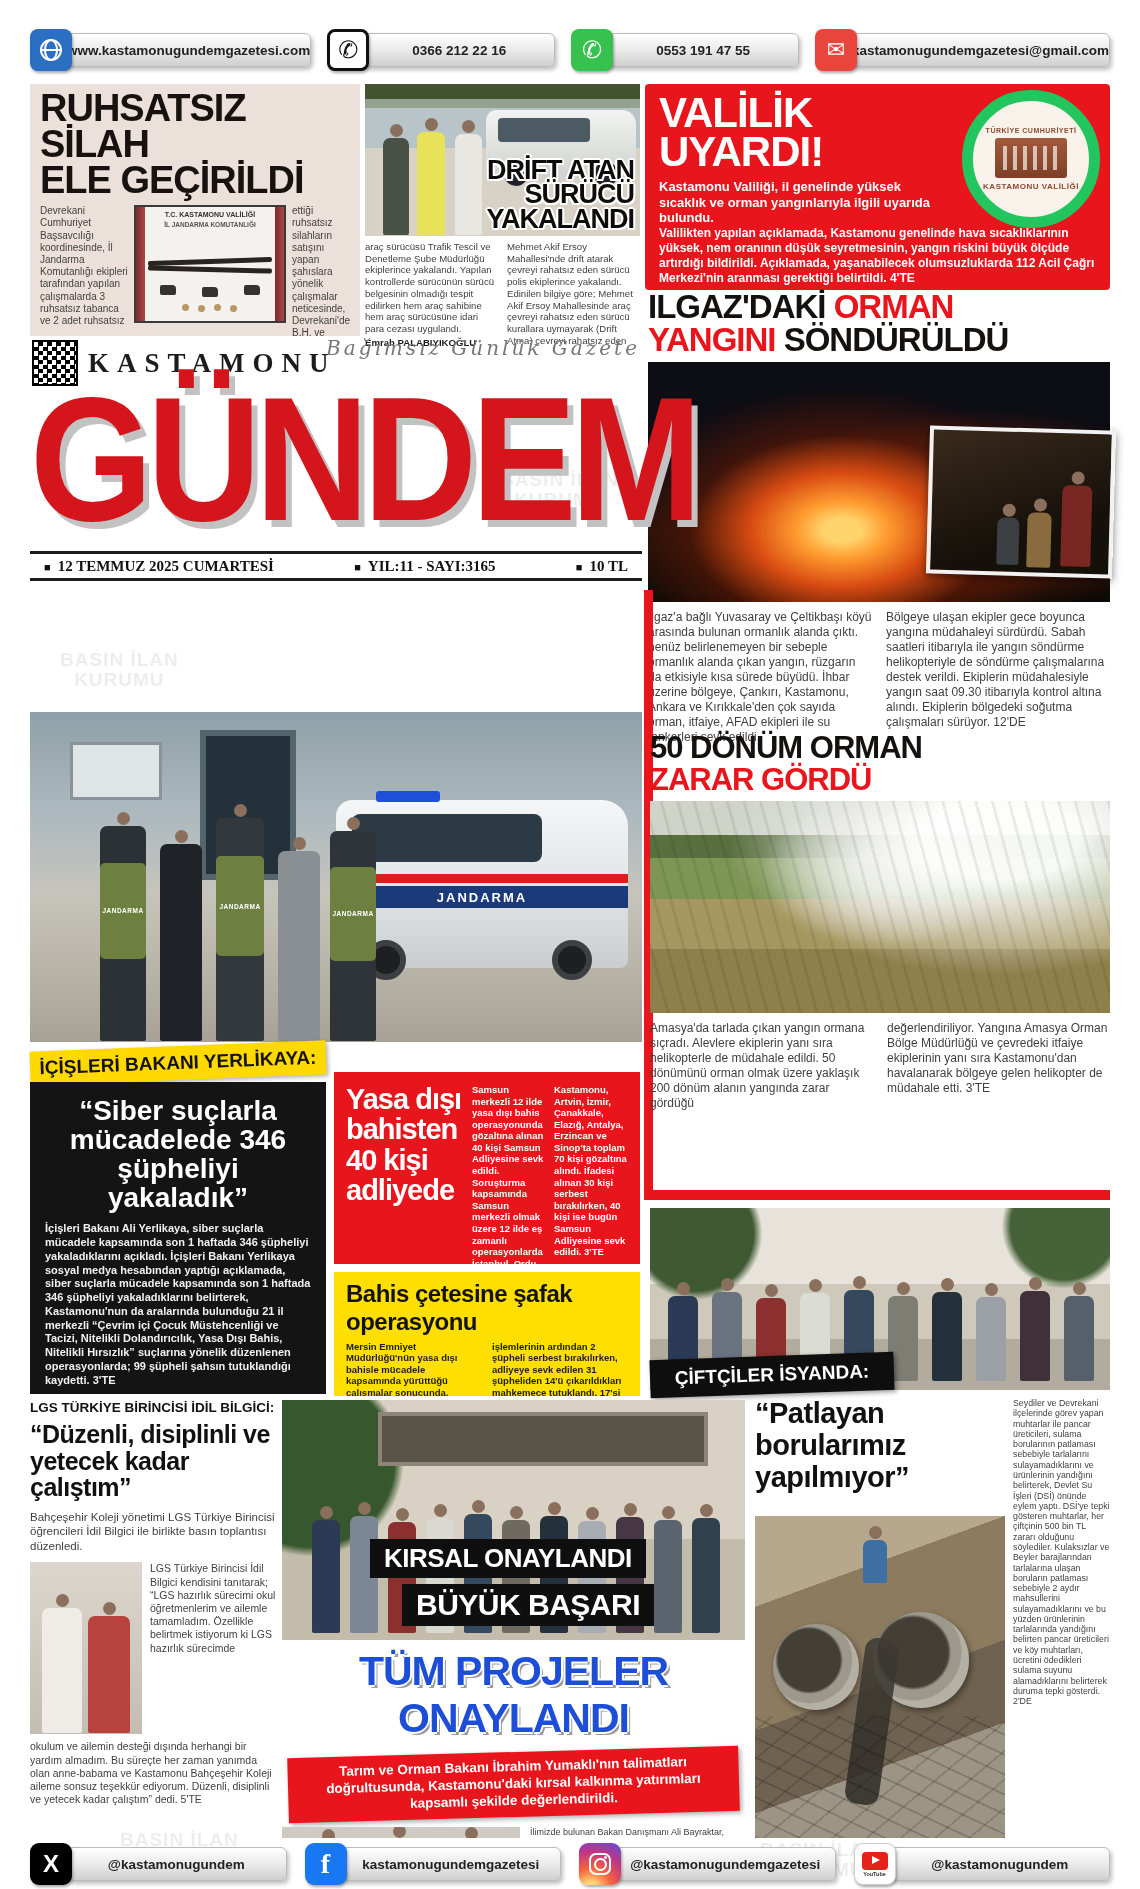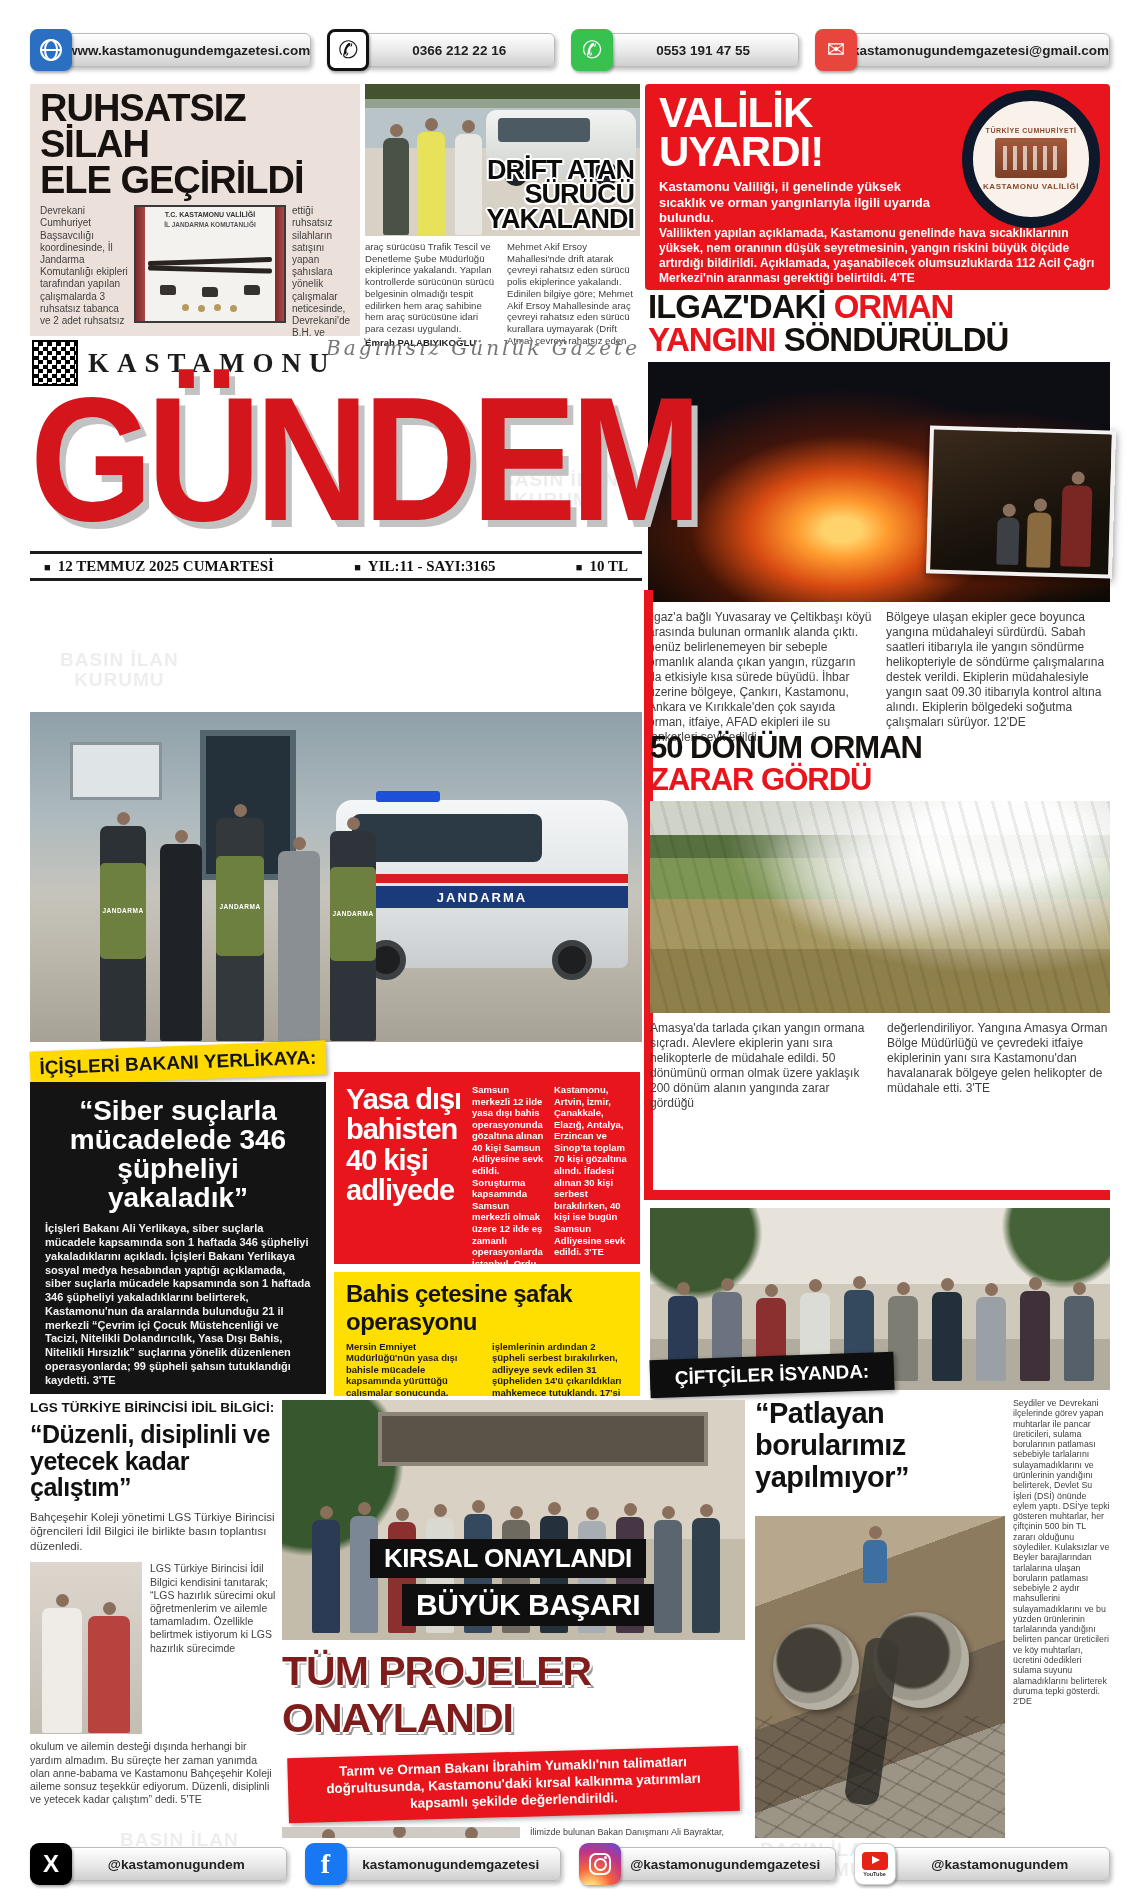--- a/index.html
+++ b/index.html
@@ -53,21 +53,21 @@
     text-shadow:2px 0 0 #fff,-2px 0 0 #fff,0 2px 0 #fff,0 -2px 0 #fff,1.5px 1.5px 0 #fff,-1.5px 1.5px 0 #fff,1.5px -1.5px 0 #fff,-1.5px -1.5px 0 #fff; }
   .drift-head span { display:block; }
   .drift-cols { display:grid; grid-template-columns:1fr 1fr; gap:9px; margin-top:5px; }
   .drift-cols .smalltxt { font-size:9.6px; }
 
   
   .box-val { position:absolute; left:645px; top:84px; width:465px; height:206px; background:#e8151c; border-radius:4px; color:#fff; padding:10px 14px; overflow:hidden; }
   .box-val h1 { font-size:42px; line-height:.92; font-weight:900; letter-spacing:-1px; }
   .val-lead { margin-top:8px; width:290px; font-size:13px; font-weight:bold; line-height:1.2; }
   .val-body { font-size:12px; font-weight:bold; line-height:1.25; }
-  .val-seal { position:absolute; right:10px; top:6px; width:138px; height:138px; border-radius:50%; background:#f8f2ea; border:11px solid #0f172a; display:flex; flex-direction:column; align-items:center; justify-content:center; text-align:center; }
+  .val-seal { position:absolute; right:10px; top:6px; width:138px; height:138px; border-radius:50%; background:#f8f2ea; border:11px solid #22c55e; display:flex; flex-direction:column; align-items:center; justify-content:center; text-align:center; }
   .val-seal .s1 { font-size:7px; font-weight:bold; color:#8a4a32; letter-spacing:.5px; }
   .val-seal .bld { width:72px; height:40px; margin:4px 0; background:linear-gradient(#a3593c,#7d4026); border-radius:3px; position:relative; }
   .val-seal .bld::before { content:""; position:absolute; left:8px; right:8px; top:8px; height:24px; background:repeating-linear-gradient(90deg,#f8f2ea 0 4px,transparent 4px 10px); opacity:.7; }
   .val-seal .s2 { font-size:8px; font-weight:bold; color:#8a4a32; letter-spacing:.5px; }
 
   
   .art-ilgaz { position:absolute; left:648px; top:290px; width:462px; }
   .ilgaz-title { font-size:33px; font-weight:900; line-height:1.0; letter-spacing:-1px; color:#15110e; }
   .red { color:#e8151c; }
   .ilgaz-photo { position:relative; margin-top:6px; height:240px; overflow:visible;
@@ -159,21 +159,21 @@
 
   
   .art-kirsal { position:absolute; left:282px; top:1400px; width:463px; height:438px; overflow:hidden; }
   .kirsal-photo { position:relative; height:240px; overflow:hidden;
     background:radial-gradient(circle at 6% 26%, #37572e 0 18%, rgba(0,0,0,0) 20%),
                linear-gradient(180deg,#d9d2c4 0 58%, #c4bcab 58% 100%); }
   .kirsal-photo .winband { position:absolute; left:96px; top:12px; width:330px; height:54px; background:#5a5348; border:4px solid #8d old; border:4px solid #8d8577; }
   .ko { position:absolute; background:#0f0f0f; color:#fff; font-weight:900; padding:4px 14px; letter-spacing:-.5px; }
   .ko1 { left:88px; bottom:62px; font-size:26px; }
   .ko2 { left:120px; bottom:14px; font-size:30px; }
-  .kirsal-big { margin-top:8px; font-size:41px; font-weight:900; color:#7f1d1d; letter-spacing:-1px;
+  .kirsal-big { margin-top:8px; text-align:center; font-size:41px; font-weight:900; color:#1d4ed8; letter-spacing:-1px;
     text-shadow:2px 0 0 #fff,-2px 0 0 #fff,0 2px 0 #fff,0 -2px 0 #fff,3px 3px 0 #9a9a9a; }
   .kirsal-red { margin:10px 6px 0 6px; background:#e8151c; color:#fff; transform:rotate(-1.6deg); padding:7px 12px; font-size:13.5px; font-weight:bold; text-align:center; line-height:1.25; box-shadow:2px 2px 5px rgba(0,0,0,.35); }
   .kirsal-bottom { display:flex; gap:10px; margin-top:10px; }
   .kirsal-photo2 { flex:0 0 238px; height:78px; position:relative; overflow:hidden; background:linear-gradient(180deg,#cfcbc4 0 55%, #efefec 55% 100%); }
   .kirsal-body { flex:1; font-size:9px; line-height:1.2; color:#3f3f3f; }
 
   
   .art-pat { position:absolute; left:755px; top:1398px; width:250px; }
   .art-pat h2 { font-size:29px; line-height:1.1; font-weight:900; color:#111; letter-spacing:-.5px; }
   .pat-photo { position:absolute; left:755px; top:1516px; width:250px; height:322px; overflow:hidden;

